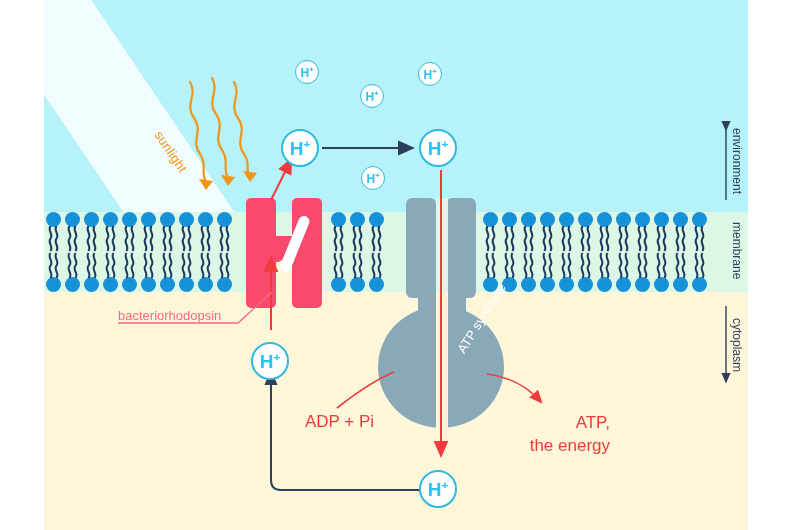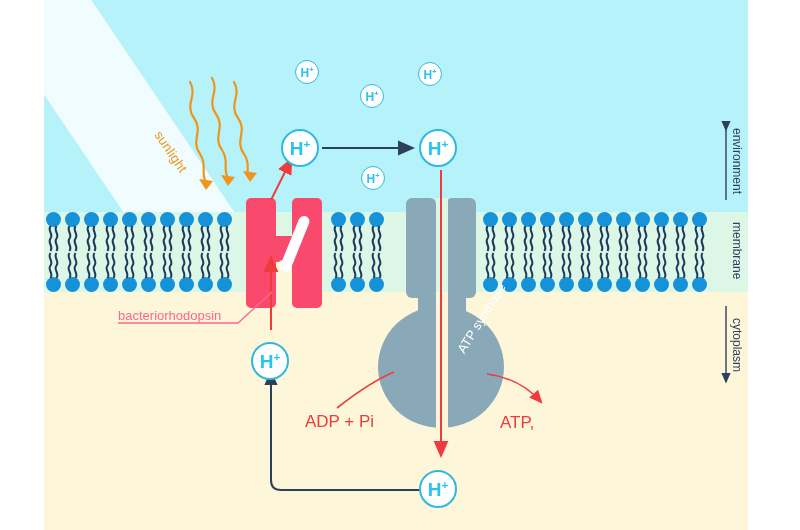--- a/index.html
+++ b/index.html
@@ -87,21 +87,21 @@
   .hplus sup{font-size:.62em;line-height:1;}
 
   
   #br-label{
     position:absolute;left:118px;top:308px;
     color:#f9698a;font-size:13px;white-space:nowrap;
   }
   #adp-label{position:absolute;left:305px;top:412px;color:#ef3b3b;font-size:17px;white-space:nowrap;}
   #atp-label{
     position:absolute;left:500px;top:412px;color:#ef3b3b;font-size:17px;
-    line-height:1.35;text-align:left;width:110px;
+    line-height:1.35;text-align:right;width:110px;
   }
 
   
   #side{position:absolute;left:710px;top:0;width:38px;height:530px;}
   .side-label{
     position:absolute;color:#2e3f5c;font-size:12px;white-space:nowrap;
     transform:rotate(90deg);transform-origin:0 0;
   }
   #lbl-env{left:34px;top:128px;}
   #lbl-mem{left:34px;top:222px;}
@@ -771,20 +771,21 @@
       </div>
       <div class="hplus big" style="left: 419px; top: 470px;">
         <span>H<sup>+</sup></span>
       </div>
     </div>
 
   <div id="br-label">bacteriorhodopsin</div>
   <div id="adp-label">ADP + Pi</div>
   <div id="atp-label">
     <div>ATP,</div>
+    <div>the energy</div>
   </div>
 
   <div id="side">
     <div class="side-label" id="lbl-env">environment</div>
     <div class="side-label" id="lbl-mem">membrane</div>
     <div class="side-label" id="lbl-cyt">cytoplasm</div>
   </div>
 
 </div>
 

